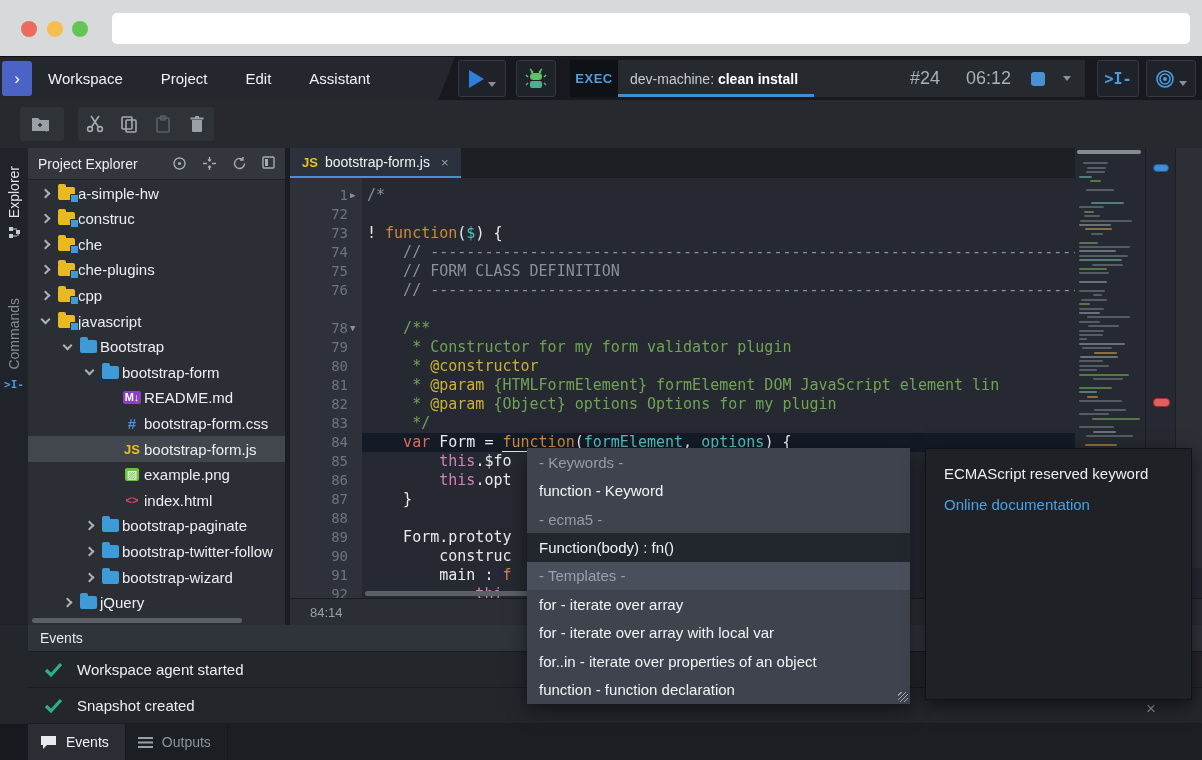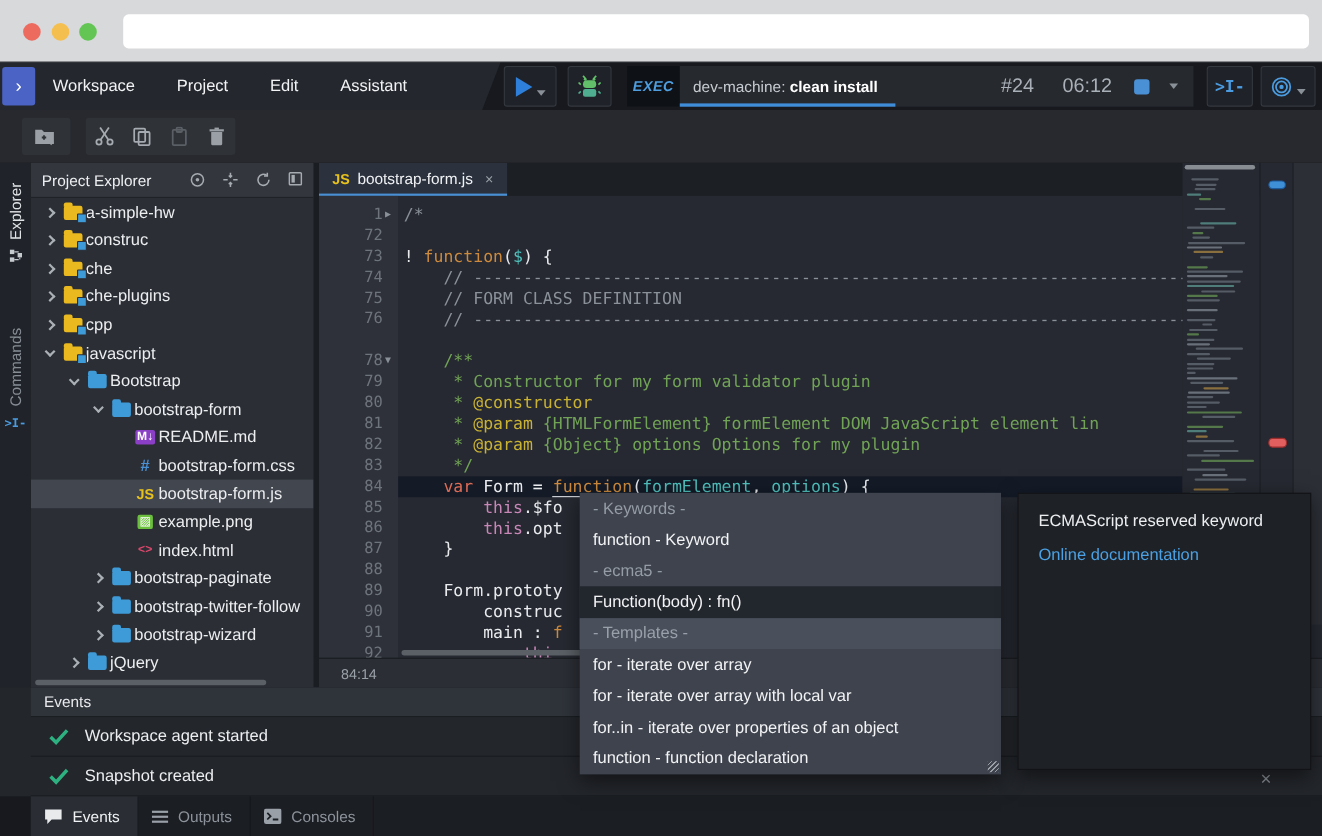--- a/index.html
+++ b/index.html
@@ -19,21 +19,21 @@
   .navbtn{position:absolute;left:2px;top:4px;width:30px;height:35px;background:#4a63c4;border-radius:3px;
           color:#fff;font-size:17px;display:flex;align-items:center;justify-content:center;}
   .menus{position:absolute;left:48px;top:0;height:43px;display:flex;align-items:center;gap:38px;}
   .menu{font-size:15px;color:#f2f3f5;cursor:default;}
   .tbtn{position:absolute;top:3px;height:37px;background:#1f2228;border:1px solid #34383f;border-radius:3px;
         display:flex;align-items:center;justify-content:center;gap:4px;}
   .play-tri{width:0;height:0;border-left:15px solid #2e7fd9;border-top:9px solid transparent;border-bottom:9px solid transparent;}
   .mini-caret{width:0;height:0;border-left:4px solid transparent;border-right:4px solid transparent;border-top:5px solid #8a9097;}
   .execwrap{position:absolute;left:570px;top:3px;width:515px;height:37px;background:#26292e;display:flex;align-items:center;}
   .execbox{width:48px;height:100%;background:#0e1115;color:#4f9fe0;font-size:13px;font-weight:bold;
-           display:flex;align-items:center;justify-content:center;letter-spacing:.5px;font-style:italic;}
+           display:flex;align-items:center;justify-content:center;letter-spacing:.5px;}
   .cmdtext{margin-left:12px;font-size:14px;color:#c7ccd2;white-space:nowrap;flex:1;}
   .cmdtext b{color:#ffffff;}
   .execmeta{font-size:18px;color:#aab0b8;margin-right:26px;}
   .stopbtn{width:14px;height:14px;border-radius:3px;background:#4a90d5;margin-right:18px;}
   .underbar{position:absolute;left:48px;bottom:0;width:196px;height:3px;background:#3f8cd9;}
   .bluetxt{color:#4a9be0;font-weight:bold;font-family:"DejaVu Sans Mono",monospace;font-size:15px;}
 
   
   .toolbar{left:0;top:100px;width:1202px;height:48px;background:#27292f;}
   .tgroup{position:absolute;top:7px;height:34px;display:flex;background:#2f3237;border-radius:3px;}
@@ -601,24 +601,16 @@
           <span class="lbl">Events</span>
         </div>
         <div class="btab">
           <svg width="15" height="13" viewBox="0 0 15 13">
             <rect y="1" width="15" height="2" fill="#9aa0a8"></rect>
             <rect y="5.5" width="15" height="2" fill="#9aa0a8"></rect>
             <rect y="10" width="15" height="2" fill="#9aa0a8"></rect>
           </svg>
           <span class="lbl">Outputs</span>
         </div>
-        <div class="btab">
-          <svg width="16" height="14" viewBox="0 0 16 14">
-            <rect width="16" height="14" rx="2" fill="#9aa0a8"></rect>
-            <path d="M3 4 l3 3 l-3 3" stroke="#1b1e23" stroke-width="1.6" fill="none"></path>
-            <line x1="8" y1="10" x2="13" y2="10" stroke="#1b1e23" stroke-width="1.6"></line>
-          </svg>
-          <span class="lbl">Consoles</span>
-        </div>
       </div>
   </div>
 
 </div>
 
 </body></html>

